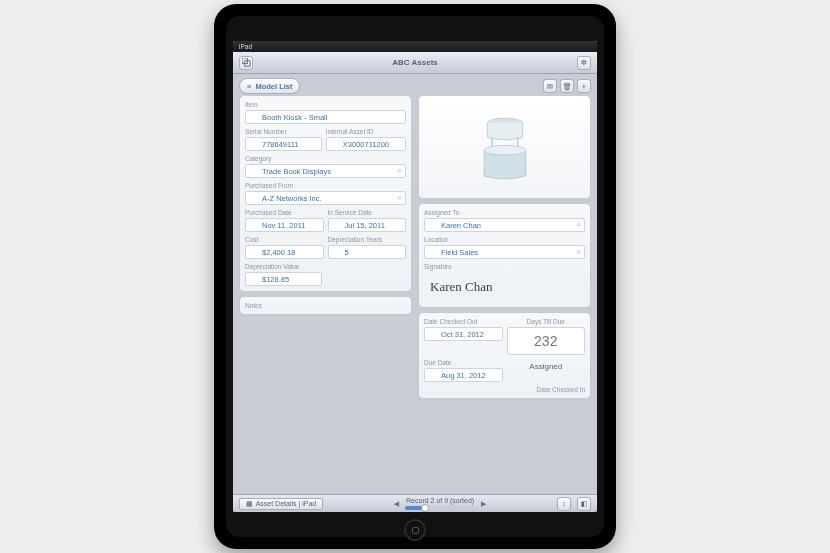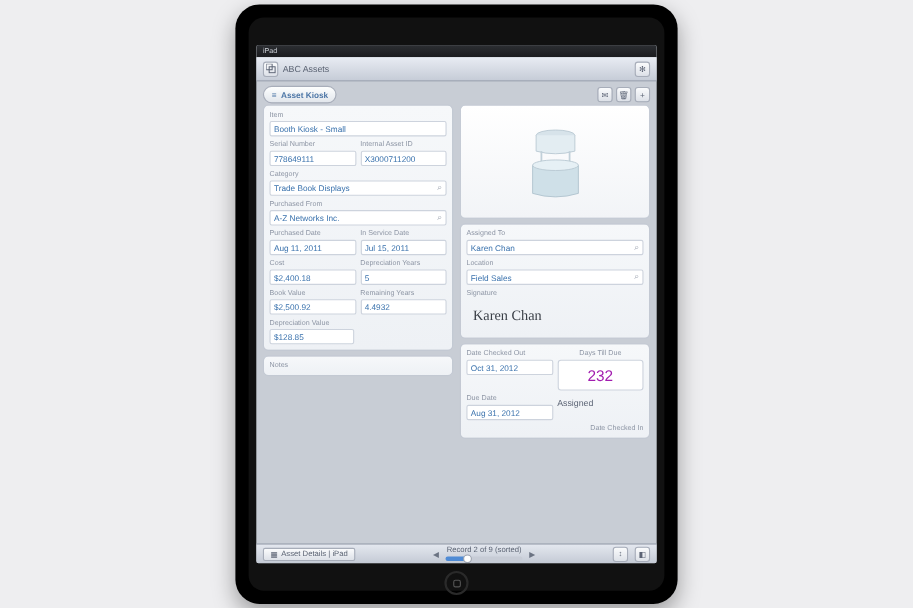--- a/index.html
+++ b/index.html
@@ -5,38 +5,38 @@
 *{box-sizing:border-box;margin:0;padding:0;font-family:-apple-system,Helvetica,Arial,sans-serif}
 body{background:#eeeef0;width:830px;height:553px;position:relative;overflow:hidden}
 .ipad-frame{position:absolute;left:214px;top:4px;width:402px;height:545px;background:#000;border-radius:22px;box-shadow:0 8px 20px rgba(0,0,0,.35)}
 .ipad-inner{position:absolute;left:12px;top:12px;right:12px;bottom:12px;background:#111;border-radius:14px}
 .screen{position:absolute;left:19px;top:37px;right:19px;bottom:37px;background:#c8cdd5;border-radius:2px;overflow:hidden;font-size:7.5px;color:#333}
 .home-btn{position:absolute;left:50%;bottom:8px;width:22px;height:22px;margin-left:-11px;border:2px solid #2a2a2a;border-radius:50%}
 .home-sq{position:absolute;left:50%;top:50%;width:7px;height:7px;margin:-3.5px 0 0 -3.5px;border:1px solid #555;border-radius:2px}
 .status-bar{height:11px;background:linear-gradient(#2d2f33,#1a1b1e);color:#cfd3d9;font-size:6.5px;display:flex;align-items:center;padding:0 6px}
 .status-bar .sp{flex:1}
 .nav-bar{height:22px;background:linear-gradient(#e8ecf3,#c6ccd7);border-bottom:1px solid #9ba2b0;display:flex;align-items:center;padding:0 6px;gap:4px}
-.nav-title{flex:1;color:#5a6272;font-size:8px;font-weight:400}
+.nav-title{flex:1;text-align:center;color:#5a6272;font-size:8px;font-weight:700}
 .nav-icon{width:14px;height:14px;border-radius:3px;background:linear-gradient(#fafbfc,#dde1e8);border:1px solid #a7adb9;display:flex;align-items:center;justify-content:center;color:#5c6475}
 .asset-btn{height:16px;padding:0 7px;border-radius:8px;background:linear-gradient(#fdfefe,#e2e6ec);border:1px solid #a8aeba;display:flex;align-items:center;gap:4px;color:#4c76a6;font-weight:600}
 .content{position:absolute;top:54px;bottom:18px;left:6px;right:6px;display:flex;gap:6px}
 .col{flex:1;display:flex;flex-direction:column;gap:4px}
 .card{background:linear-gradient(#f6f8fa,#eef1f5);border:1px solid #c3c9d3;border-radius:5px;padding:5px;display:flex;flex-direction:column;gap:4px}
 .lbl{font-size:6.5px;color:#8e96a5}
 .field{display:flex;flex-direction:column;gap:2px;flex:1}
 .row2{display:flex;gap:4px}
-.input{height:14px;background:#fff;border:1px solid #cdd3dd;border-radius:2px;padding:1px 3px;color:#3a72ad;font-size:7.5px;display:flex;align-items:center;overflow:hidden;white-space:nowrap}
+.input{height:14px;background:#fff;border:1px solid #cdd3dd;border-radius:2px;padding:1px 16px;color:#3a72ad;font-size:7.5px;display:flex;align-items:center;overflow:hidden;white-space:nowrap}
 .input.search{padding-right:14px;position:relative}
 .searchi{position:absolute;right:3px;top:50%;transform:translate(0,-50%);color:#9aa1ae;font-size:8px}
 .notes{height:auto;min-height:34px;line-height:1.25;white-space:normal}
 .img-box{background:linear-gradient(#fff,#f2f4f7);border:1px solid #c5cbd5;border-radius:5px;height:104px;display:flex;align-items:center;justify-content:center}
 .kiosk-svg{width:80px;height:80px}
 .sig-area{height:30px;display:flex;align-items:center;padding:0 6px;font-family:cursive;color:#3a3f47;font-size:13px}
-.bigbox{background:#fff;border:1px solid #cdd3dd;border-radius:3px;height:28px;display:flex;align-items:center;justify-content:center;font-size:14px;color:#a21caf}
-.status-txt{flex:1;text-align:left;color:#5c6475;font-size:8px;padding-top:3px}
+.bigbox{background:#fff;border:1px solid #cdd3dd;border-radius:3px;height:28px;display:flex;align-items:center;justify-content:center;font-size:14px;color:#737373}
+.status-txt{flex:1;text-align:center;color:#5c6475;font-size:8px;padding-top:3px}
 .bottom-bar{position:absolute;left:0;right:0;bottom:0;height:18px;background:linear-gradient(#e4e8ef,#c4cad5);border-top:1px solid #9ba2b0;display:flex;align-items:center;padding:0 6px;gap:6px;font-size:7px;color:#5a6272}
 .layout-chip{height:12px;padding:0 6px;border-radius:2px;background:linear-gradient(#fafbfc,#dde1e8);border:1px solid #a7adb9;display:flex;align-items:center;gap:3px}
 .bb-center{flex:1;display:flex;align-items:center;justify-content:center;gap:6px}
 .arrow{color:#6b7382}
 .slider{width:70px;height:4px;background:linear-gradient(90deg,#4f8bd5 0 25%,#c7ccd6 25% 100%);border-radius:2px;position:relative}
 .slider-thumb{position:absolute;left:23%;top:50%;width:8px;height:8px;margin-top:-4px;border-radius:50%;background:#fff;border:1px solid #9aa1ae}
 .actions{display:flex;gap:3px}
 </style>
 </head>
 <body>
@@ -61,21 +61,21 @@
             <rect x="3" y="3" width="6" height="6" fill="none" stroke="#5c6475" stroke-width="1"></rect>
           </svg>
       </div>
       <div class="nav-title">ABC Assets</div>
       <div class="nav-icon">✻</div>
     </div>
 
     <div style="padding:4px 6px;display:flex;align-items:center;gap:6px">
       <div class="asset-btn">
         <span>≡</span>
-        <span>Asset Kiosk</span>
+        <span>Model List</span>
       </div>
       <div style="flex:1"></div>
       <div class="actions">
         <div class="nav-icon">✉</div>
         <div class="nav-icon">🗑</div>
         <div class="nav-icon">+</div>
       </div>
     </div>
 
     <div class="content">
@@ -106,45 +106,35 @@
           <div class="field">
               <div class="lbl">Purchased From</div>
               <div class="input search">
                 <span>A-Z Networks Inc.</span>
                 <span class="searchi">⌕</span>
               </div>
             </div>
           <div class="row2">
             <div class="field">
                 <div class="lbl">Purchased Date</div>
-                <div class="input">Aug 11, 2011</div>
+                <div class="input">Nov 11, 2011</div>
               </div>
             <div class="field">
                 <div class="lbl">In Service Date</div>
                 <div class="input">Jul 15, 2011</div>
               </div>
           </div>
           <div class="row2">
             <div class="field">
                 <div class="lbl">Cost</div>
                 <div class="input">$2,400.18</div>
               </div>
             <div class="field">
                 <div class="lbl">Depreciation Years</div>
                 <div class="input">5</div>
-              </div>
-          </div>
-          <div class="row2">
-            <div class="field">
-                <div class="lbl">Book Value</div>
-                <div class="input">$2,500.92</div>
-              </div>
-            <div class="field">
-                <div class="lbl">Remaining Years</div>
-                <div class="input">4.4932</div>
               </div>
           </div>
           <div class="row2">
             <div class="field" style="max-width:48%">
                 <div class="lbl">Depreciation Value</div>
                 <div class="input">$128.85</div>
               </div>
           </div>
         </div>
         <div class="card">

